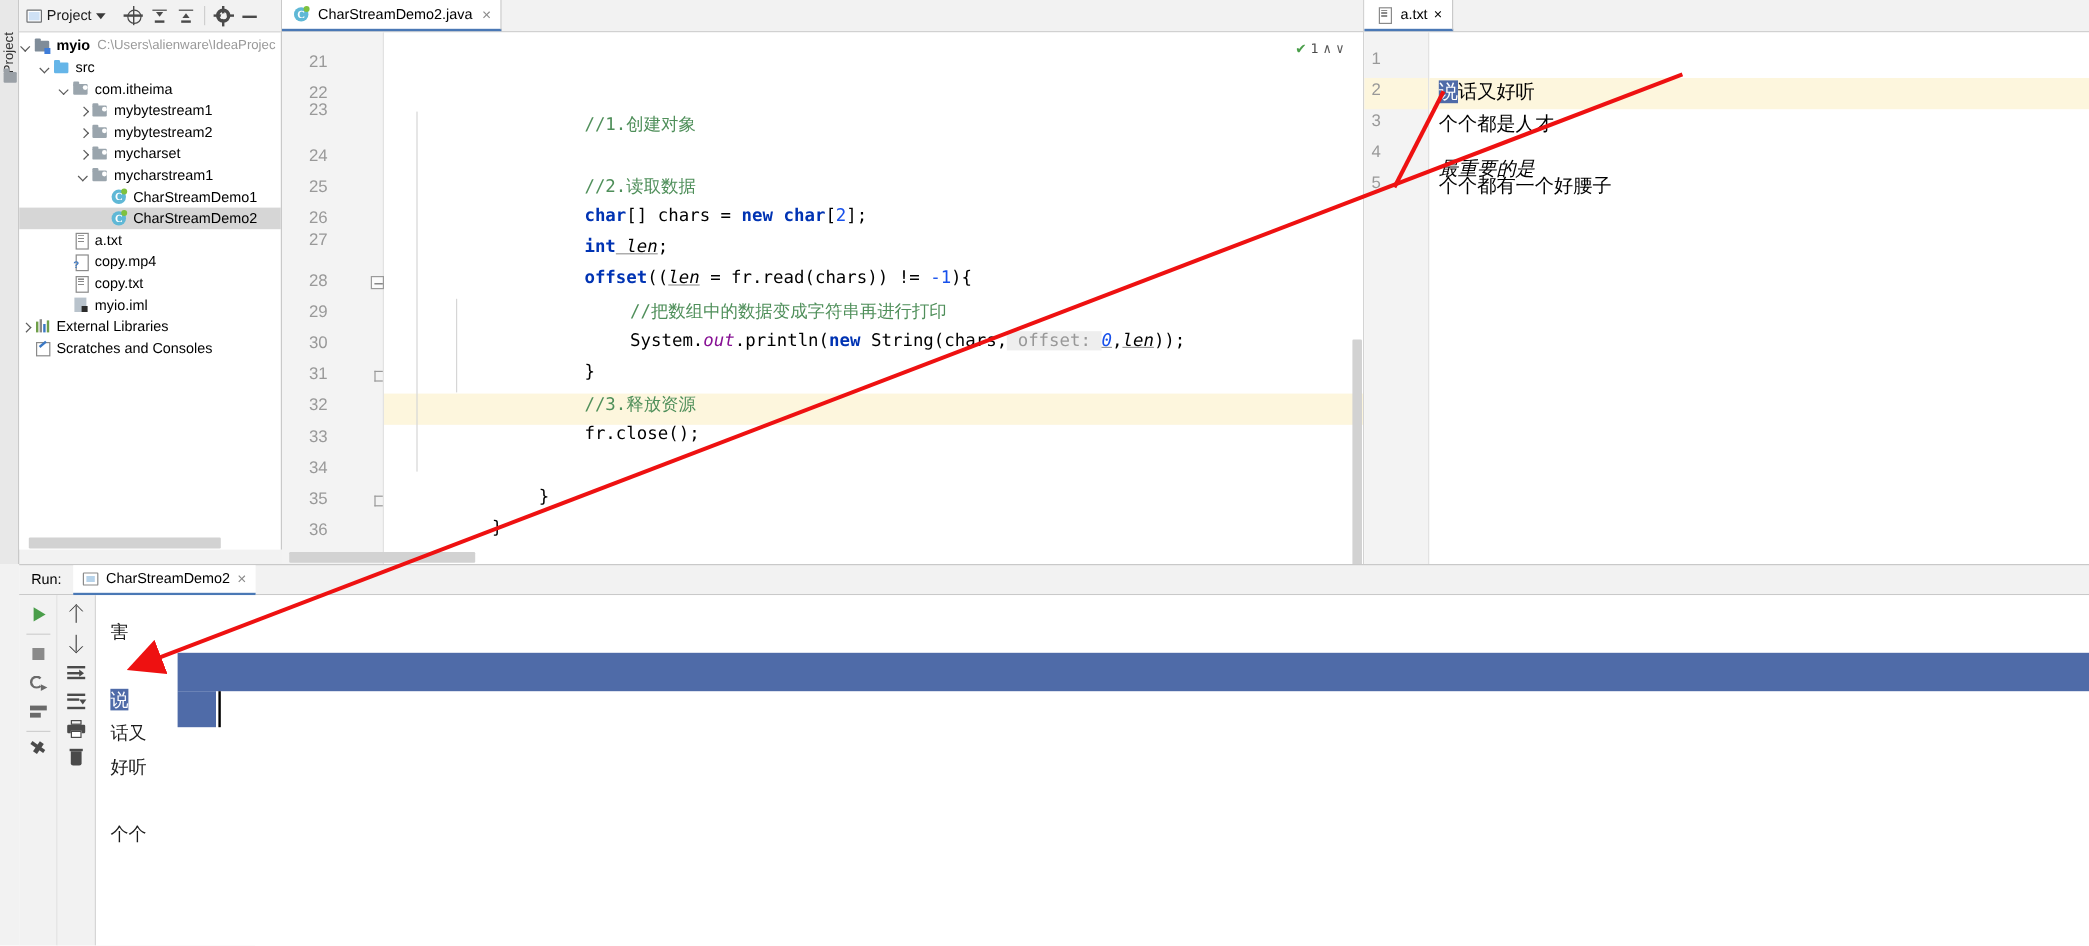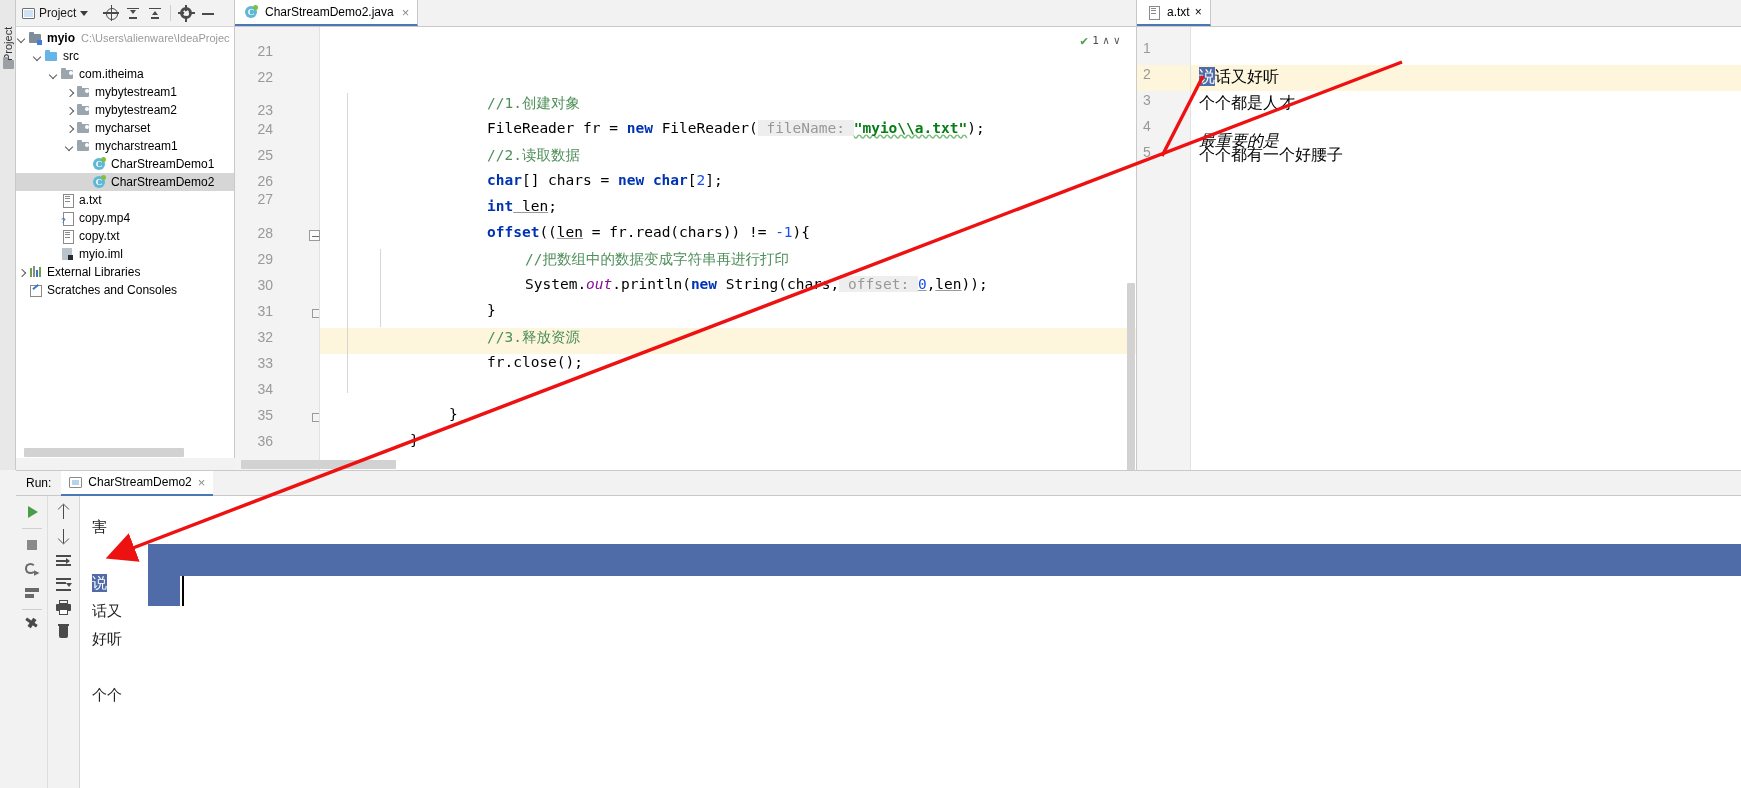--- a/index.html
+++ b/index.html
@@ -200,21 +200,21 @@
   }
   .cl { position: absolute; left: 0; white-space: pre; }
   .hl-line { position: absolute; left: 0; right: 0; height: 26px; background: #fdf6dd; }
   .kw { color: #0033b3; font-weight: bold; }
   .cm { color: #4f8f5a; }
   .num { color: #1750eb; }
   .str { color: #067d17; font-weight: bold; }
   .fld { color: #871094; font-style: italic; }
   .hint { background: #eeeeee; color: #989898; }
   .id { color: #000000; }
-  .uline { text-decoration: underline; text-decoration-color: #9a9a9a; }
+  .uline { text-decoration: underline; text-decoration-color: #9a9a9a; font-style: italic; }
   .squig { text-decoration: underline wavy #7bbf7b; text-decoration-skip-ink: none; }
   .indentguide { position:absolute; width:1px; background:#d6d6d6; }
 
   .inspect {
     position: absolute; right: 16px; top: 6px; display: flex; align-items: center; gap: 4px;
     font-size: 11px; color: #4a4a4a;
   }
   .inspect .chk { color: #4a9e4a; font-size: 13px; font-weight: bold; }
   .inspect .chev { color: #5a5a5a; font-size: 11px; }
   .ed-vscroll {
@@ -488,21 +488,21 @@
           </span>
         <span>CharStreamDemo2.java</span>
         <span class="close">×</span>
       </div>
     </div>
     <div class="editorbody">
       <div class="gutter" id="editor-gutter">
           <div style="position: absolute; left: 0px; right: 0px; top: 301px; height: 26px; background: rgb(253, 246, 221); z-index: -1;"></div>
           <div class="ln" style="top: 16px;">21</div>
           <div class="ln" style="top: 42px;">22</div>
-          <div class="ln" style="top: 75px;">23</div>
+          <div class="ln" style="top: 56px;">23</div>
           <div class="ln" style="top: 94px;">24</div>
           <div class="ln" style="top: 120px;">25</div>
           <div class="ln" style="top: 146px;">26</div>
           <div class="ln" style="top: 164px;">27</div>
           <div class="ln" style="top: 198px;">28</div>
           <div class="ln" style="top: 224px;">29</div>
           <div class="ln" style="top: 250px;">30</div>
           <div class="ln" style="top: 276px;">31</div>
           <div class="ln" style="top: 302px;">32</div>
           <div class="ln" style="top: 328px;">33</div>
@@ -519,21 +519,20 @@
             <span class="brkt"></span>
           </div>
         </div>
       <div class="code" id="editor-code">
         <div class="hl-line" style="top:301px"></div>
         <div class="indentguide" style="left:27px;top:66px;height:300px;"></div>
         <div class="indentguide" style="left:60px;top:222px;height:78px;"></div>
 
         <div class="cl" style="top:67px;left:167px;"><span class="cm">//1.创建对象</span></div>
 
-        <div class="cl" style="top:93px;left:167px;"><span class="id">FileReader</span><span class="id"> fr = </span><span class="kw">new</span><span class="id"> FileReader(</span><span class="hint"> fileName: </span><span class="str squig">"myio\\a.txt"</span><span class="id">);</span></div>
 
         <div class="cl" style="top:119px;left:167px;"><span class="cm">//2.读取数据</span></div>
 
         <div class="cl" style="top:145px;left:167px;"><span class="kw">char</span><span class="id">[] chars = </span><span class="kw">new</span><span class="kw"> char</span><span class="id">[</span><span class="num">2</span><span class="id">];</span></div>
 
         <div class="cl" style="top:171px;left:167px;"><span class="kw">int</span><span class="id uline"> len</span><span class="id">;</span></div>
 
         <div class="cl" style="top:197px;left:167px;"><span class="kw">offset</span><span class="id">((</span><span class="id uline">len</span><span class="id"> = fr.read(chars)) != </span><span class="num">-1</span><span class="id">){</span></div>
 
         <div class="cl" style="top:223px;left:205px;"><span class="cm">//把数组中的数据变成字符串再进行打印</span></div>

